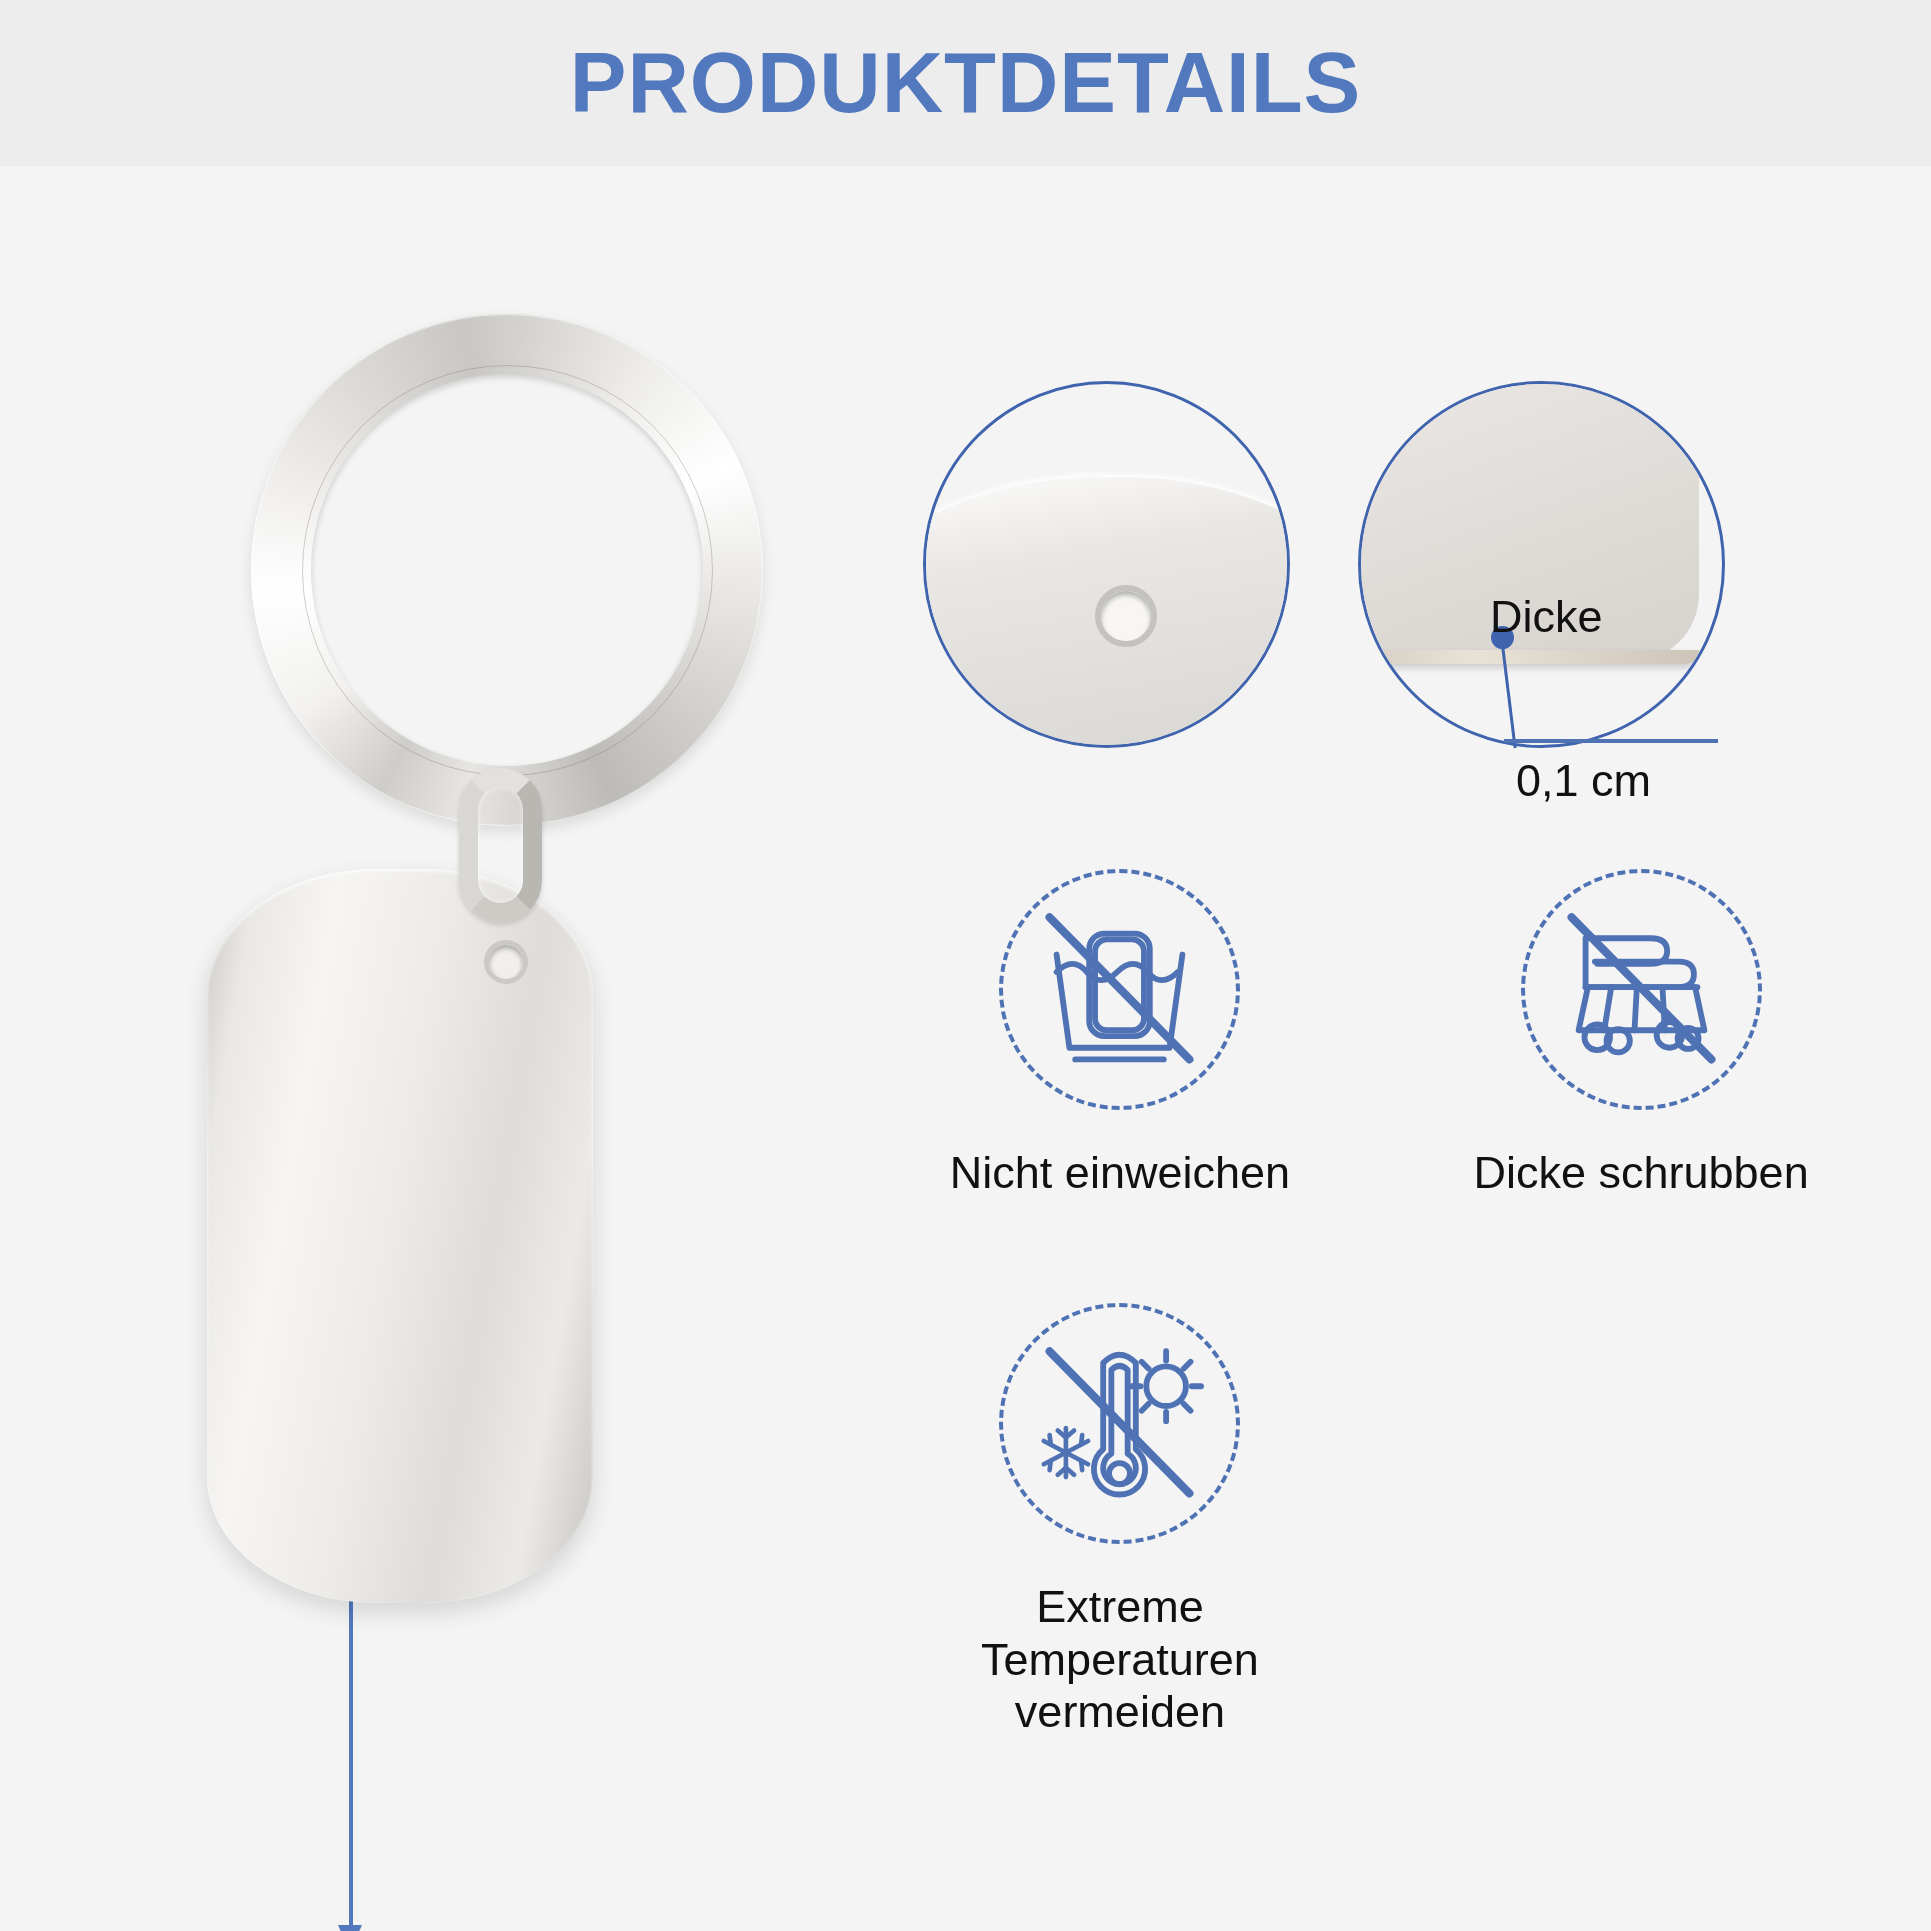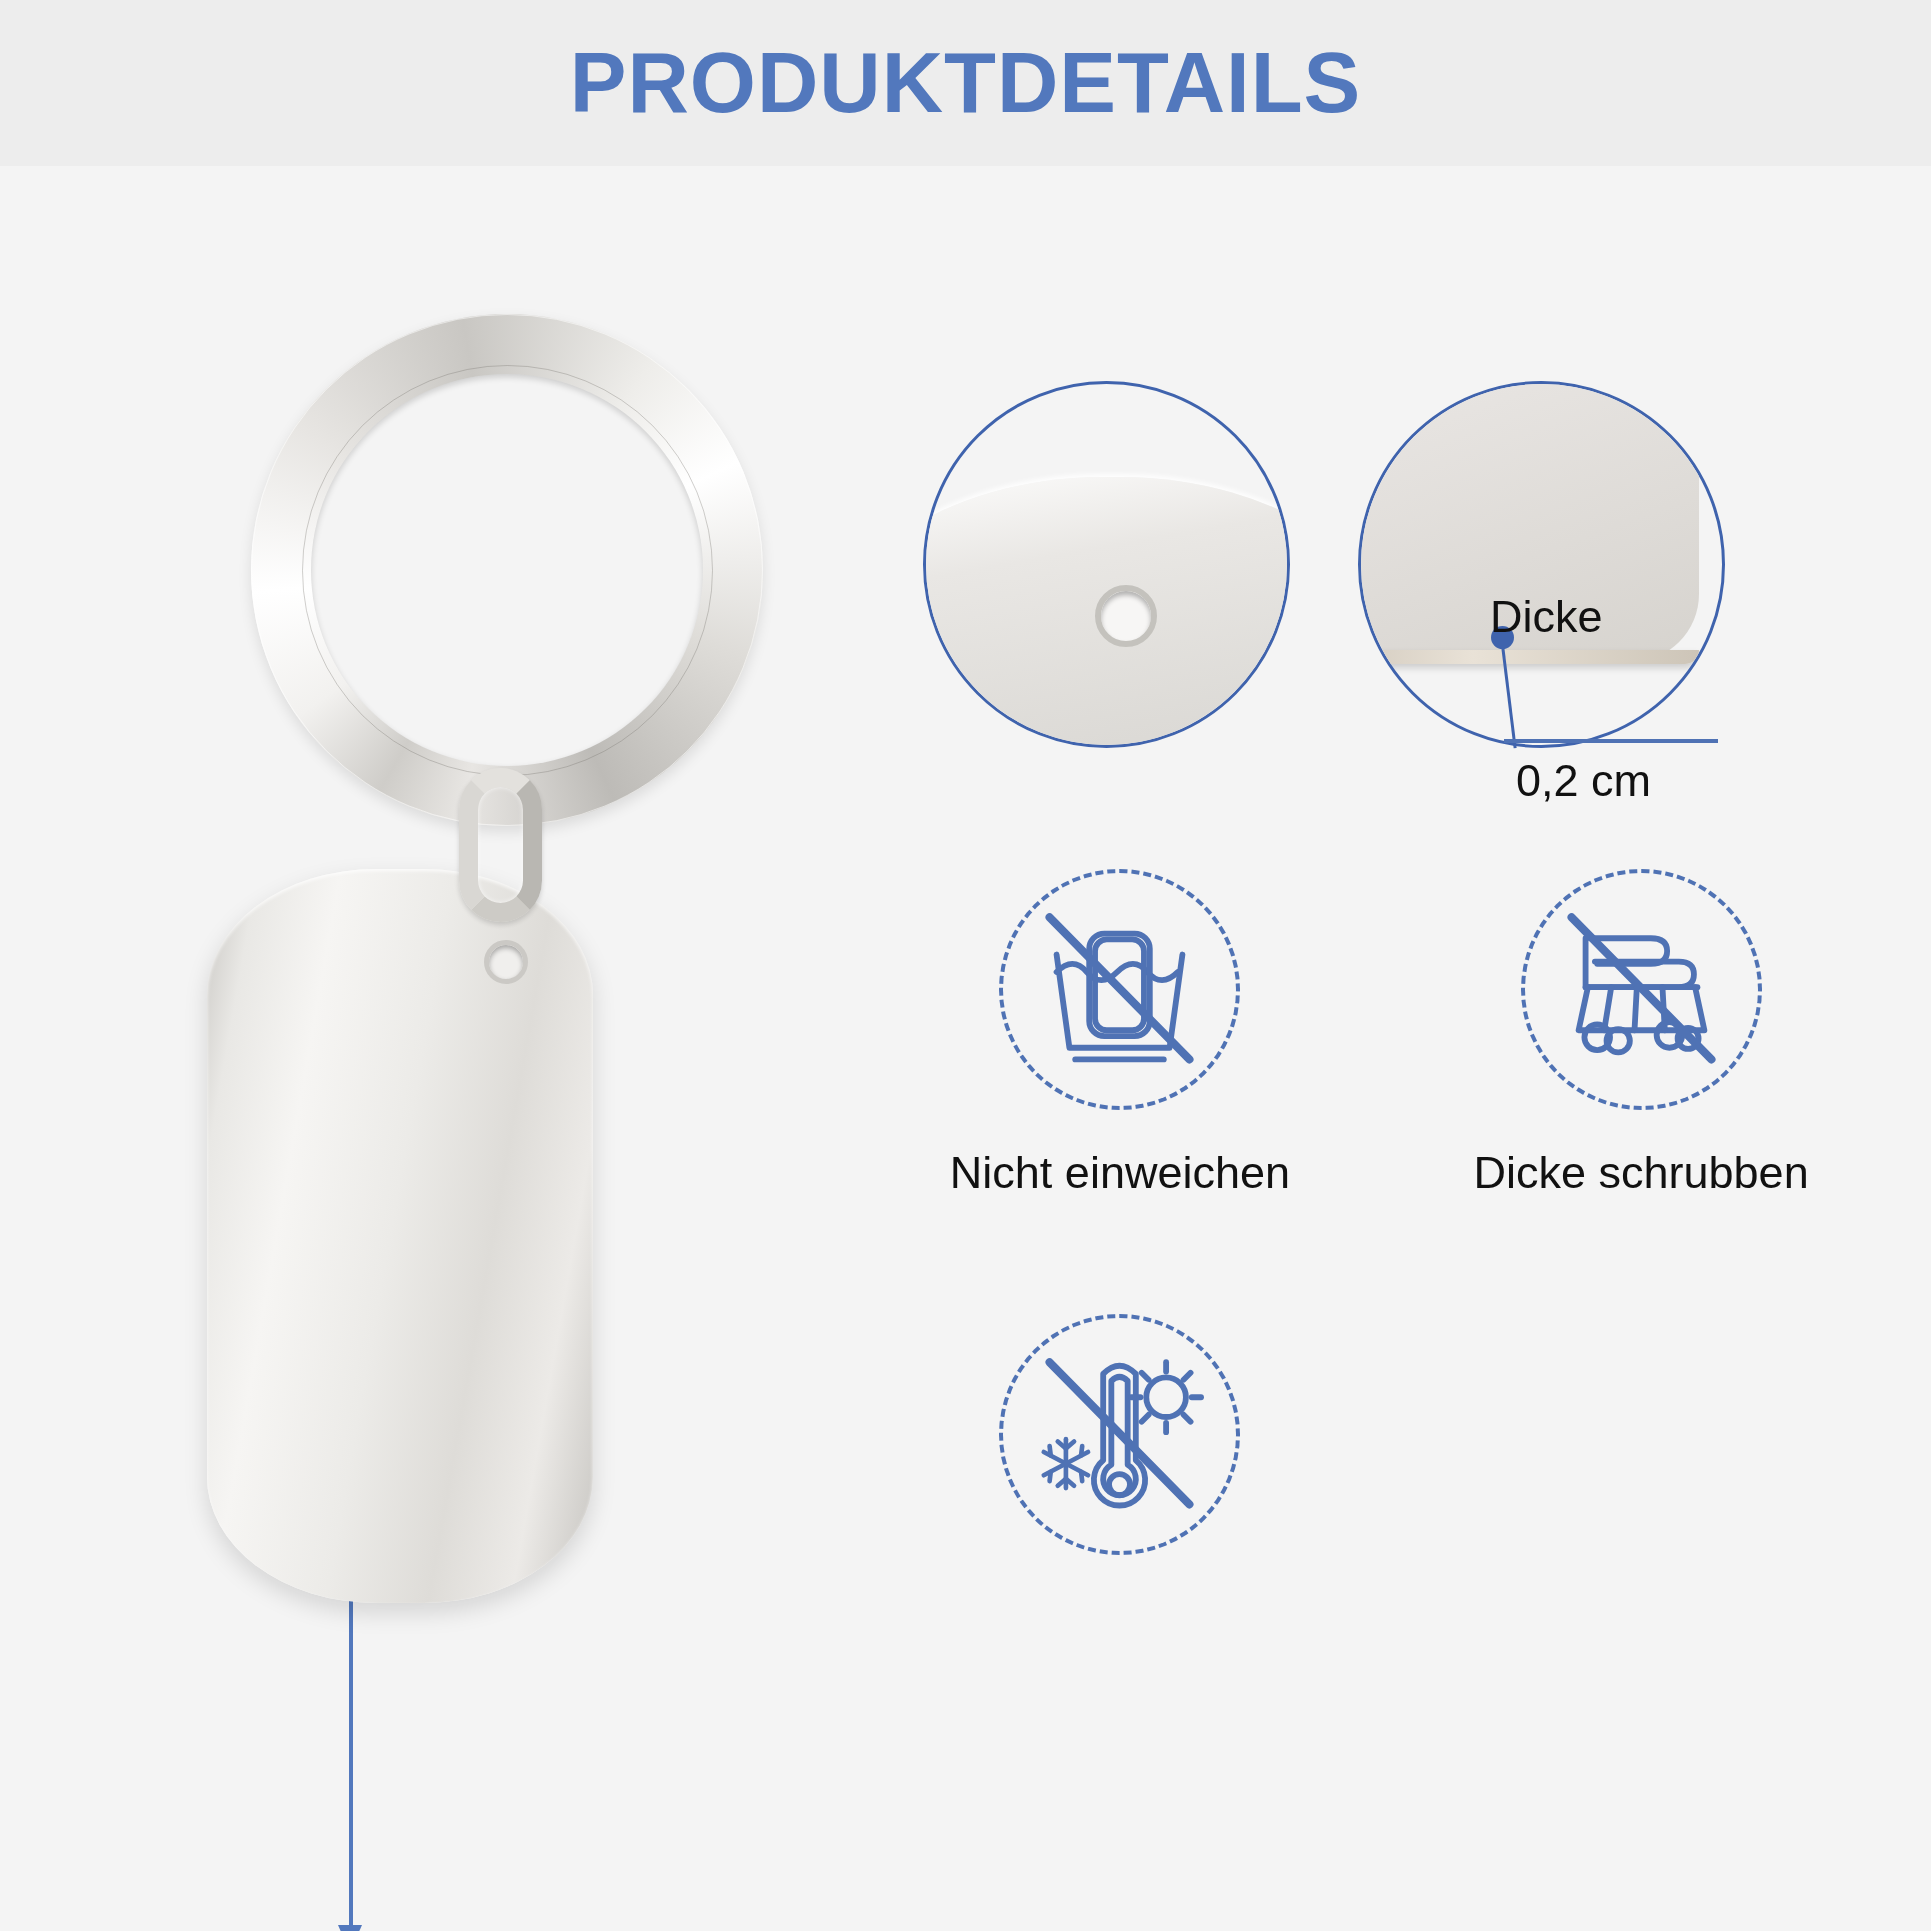--- a/index.html
+++ b/index.html
@@ -226,21 +226,21 @@
   </div>
 
   <div class="detail-circle" id="detail-thick">
     <div class="zoom-corner"></div>
     <div class="zoom-edge"></div>
   </div>
   <div class="thick-dot"></div>
   <div class="thick-leader"></div>
   <div class="thick-rule"></div>
   <div class="thick-label">Dicke</div>
-  <div class="thick-value">0,2 cm</div>
+  <div class="thick-value">0,1 cm</div>
 
   <div class="care-grid">
 
     <div class="care-item">
       <div class="care-badge">
         <svg viewBox="0 0 200 200">
           <g fill="none" stroke="#4f72b4" stroke-width="5" stroke-linecap="round" stroke-linejoin="round">
 
             <path d="M46 70 L57 150 L143 150 L154 70"></path>
             <path d="M46 85 q14 -14 26 0 t26 0 t26 0 t26 0"></path>
@@ -311,17 +311,18 @@
               <line x1="54" y1="138" x2="61" y2="144"></line>
               <line x1="41" y1="118" x2="40" y2="110"></line>
               <line x1="67" y1="132" x2="68" y2="140"></line>
               <line x1="67" y1="118" x2="68" y2="110"></line>
               <line x1="41" y1="132" x2="40" y2="140"></line>
             </g>
           </g>
           <line x1="40" y1="38" x2="160" y2="160" stroke="#4f72b4" stroke-width="7" stroke-linecap="round"></line>
         </svg>
       </div>
+      <div class="care-label">Extreme Temperaturen<br>vermeiden</div>
     </div>
 
   </div>
 </div>
 
 
 </body></html>

